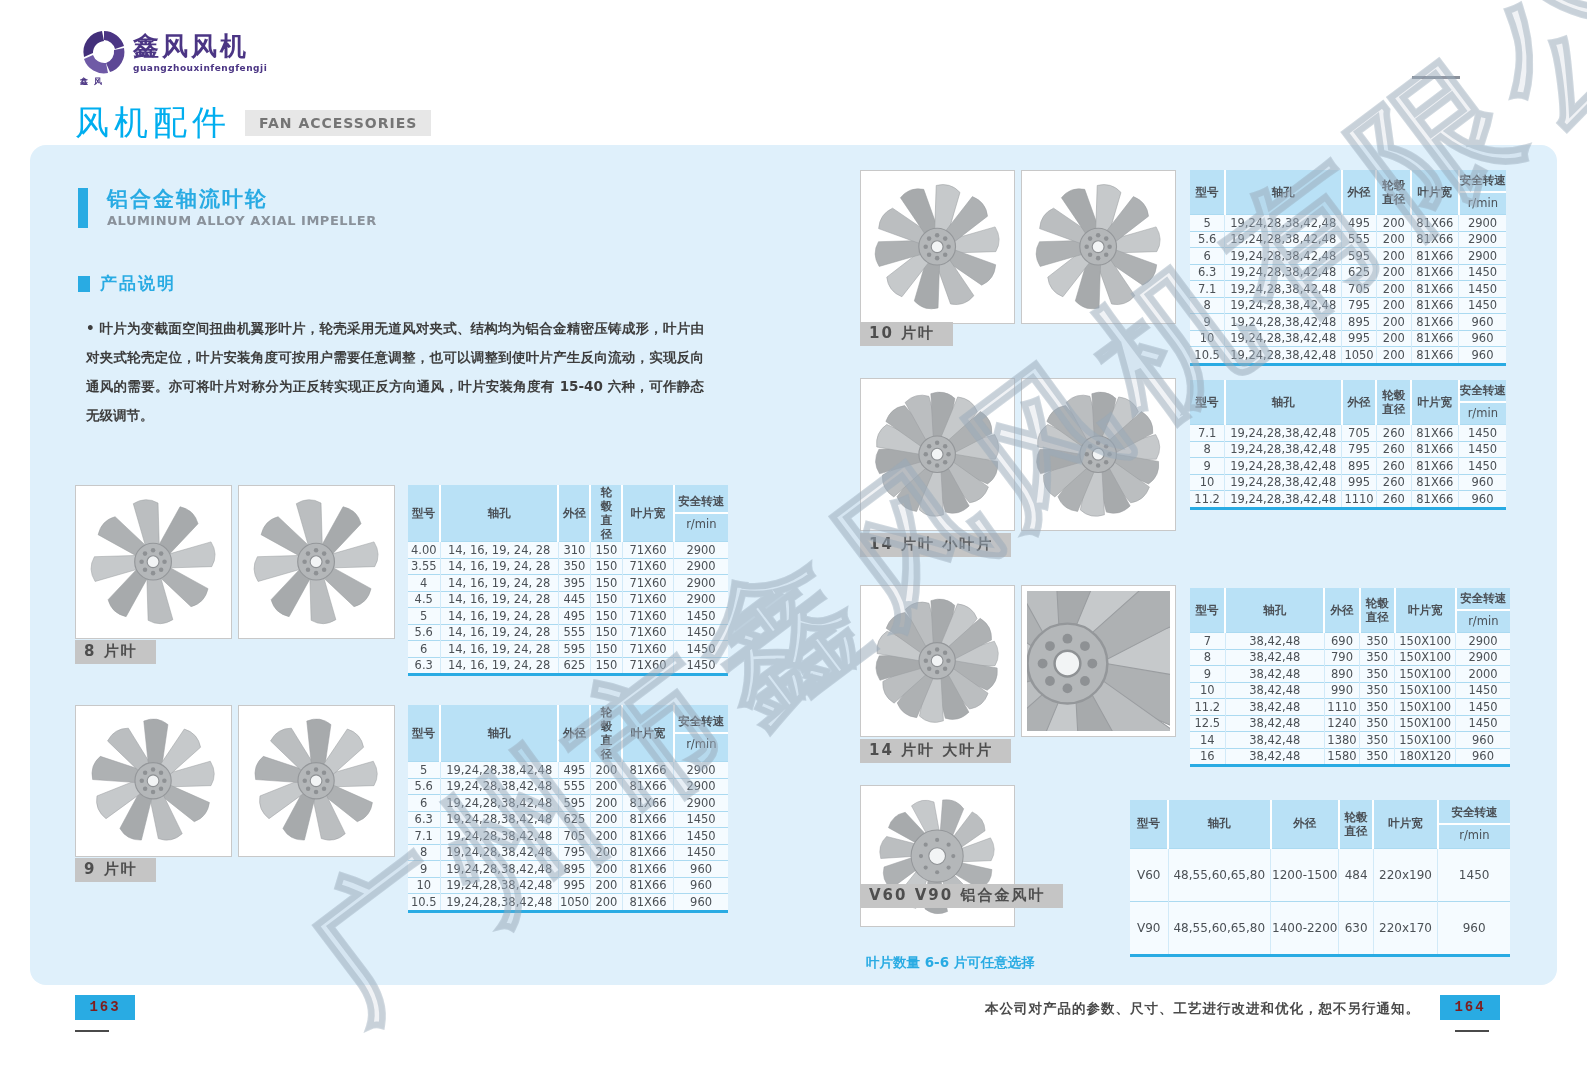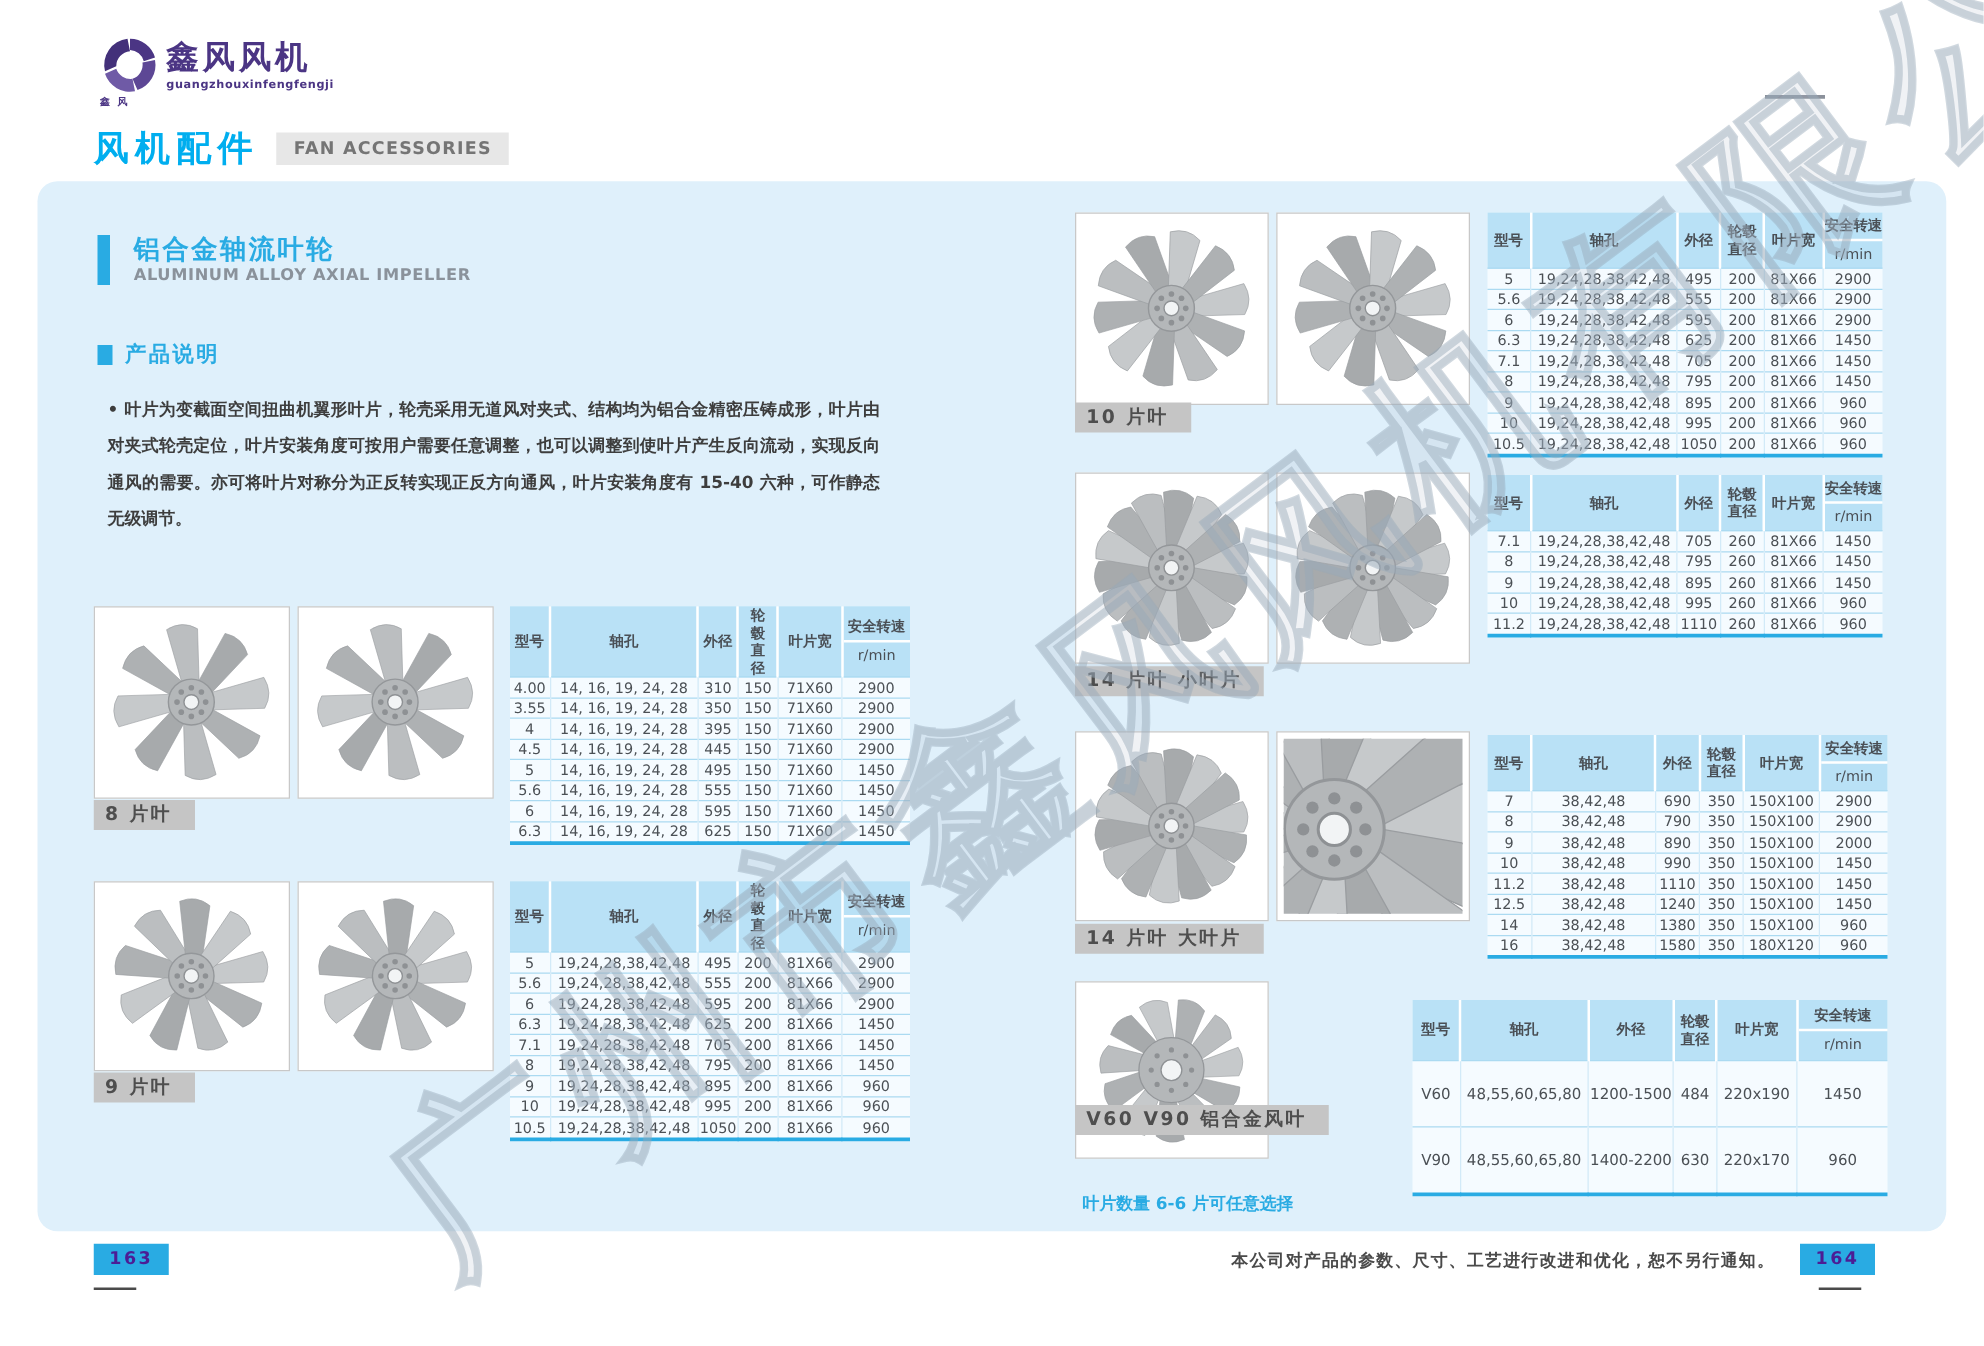--- a/index.html
+++ b/index.html
@@ -12,21 +12,21 @@
   .logo-txt{display:flex;flex-direction:column;margin-top:6px;}
   .logo-brand{font-size:26px;font-weight:bold;color:#4b3584;letter-spacing:3px;line-height:28px;}
   .logo-sub{font-size:9px;font-weight:bold;color:#4b3584;letter-spacing:.5px;margin-top:3px;}
   .logo-mini{position:absolute;left:80px;top:76px;font-size:8px;color:#4b3584;font-weight:bold;letter-spacing:6px;}
   .hdr-right{position:absolute;right:127px;top:28px;text-align:right;}
   .hdr-right .cn{font-size:15px;font-weight:bold;color:#8b919b;letter-spacing:4px;}
   .hdr-right .en{font-size:11px;font-weight:bold;color:#8b919b;letter-spacing:1.5px;margin-top:4px;}
   .hdr-rule{position:absolute;right:127px;top:76px;width:48px;height:3px;background:#8b919b;}
 
   .page-titlebar{position:absolute;left:75px;top:100px;display:flex;align-items:center;gap:14px;}
-  .page-title{font-size:28px;font-weight:bold;color:#00aeef;letter-spacing:5px;}
+  .page-title{font-size:34px;font-weight:normal;color:#00aeef;letter-spacing:5px;}
   .page-title-en{background:#e7e7e7;color:#757575;font-size:14px;font-weight:bold;
                  letter-spacing:1px;padding:5px 14px;}
 
   
   .panel{position:absolute;left:30px;top:145px;width:1527px;height:840px;background:#dff0fb;border-radius:16px;}
   .watermark{position:absolute;left:330px;top:880px;width:1700px;pointer-events:none;z-index:6;
              transform:rotate(-37deg);transform-origin:left center;white-space:nowrap;
              font-size:150px;font-weight:bold;letter-spacing:14px;
              color:rgba(170,185,200,0.18);-webkit-text-stroke:2px rgba(150,168,185,0.45);}
 
@@ -63,22 +63,22 @@
   .dtable th.speedth div{line-height:21px;height:21px;}
   .dtable th.speedth .s1{border-bottom:2px solid #fff;}
   .dtable th.speedth .s2{font-weight:normal;}
   .dtable td{font-size:11.5px;color:#4b5055;text-align:center;border-left:1px solid #d2eaf8;
              border-top:1px solid #abdaf1;height:15.5px;padding:0 1px;white-space:nowrap;overflow:hidden;}
   .dtable td:first-child{border-left:none;}
   .vtable thead tr{height:48px;}
   .vtable td{height:52px;font-size:12px;}
 
   
-  .pgbadge{position:absolute;width:60px;height:25px;background:#29abe3;color:#4c1d95;font-size:14px;
-           font-weight:bold;text-align:center;line-height:25px;letter-spacing:2px;}
+  .pgbadge{position:absolute;width:60px;height:25px;background:#29abe3;color:#7f1d1d;font-size:14px;
+           font-weight:bold;text-align:center;line-height:25px;letter-spacing:2px;font-family:Liberation Mono, monospace;}
   .pgline{position:absolute;width:34px;height:2px;background:#4a4a4a;}
   .foot-note{position:absolute;right:167px;top:1000px;font-size:13.5px;font-weight:bold;color:#4a4a4a;letter-spacing:1px;}
 </style>
 </head>
 <body>
 
 <div class="page">
 
   <div class="hdr-logo">
     <svg class="logo-icon" viewBox="0 0 52 52">

